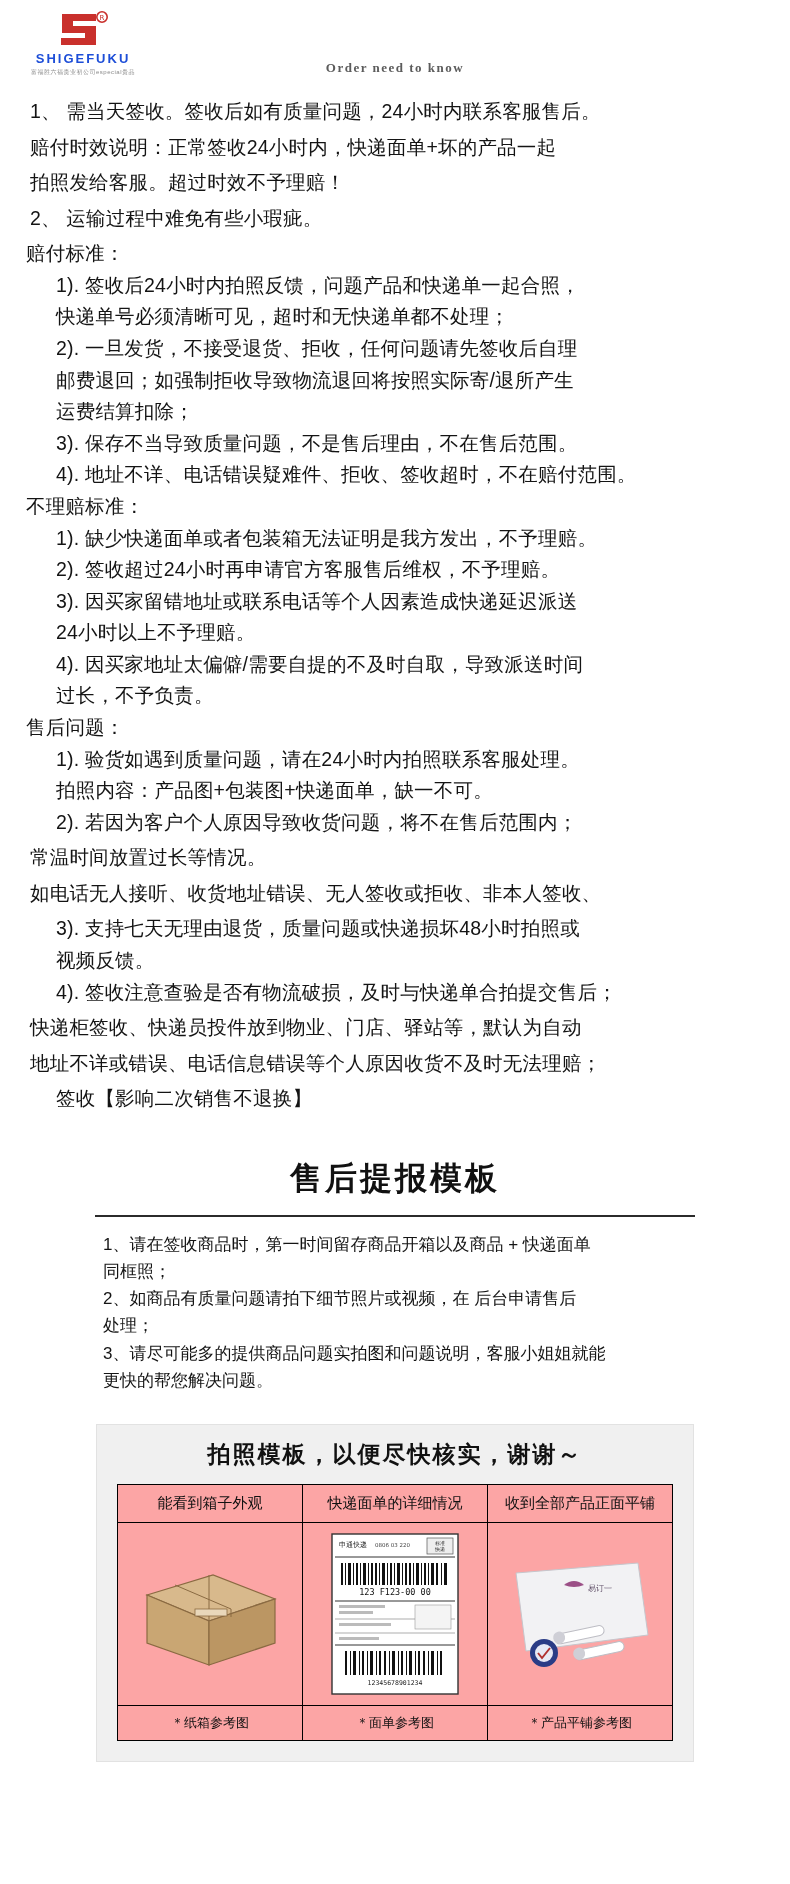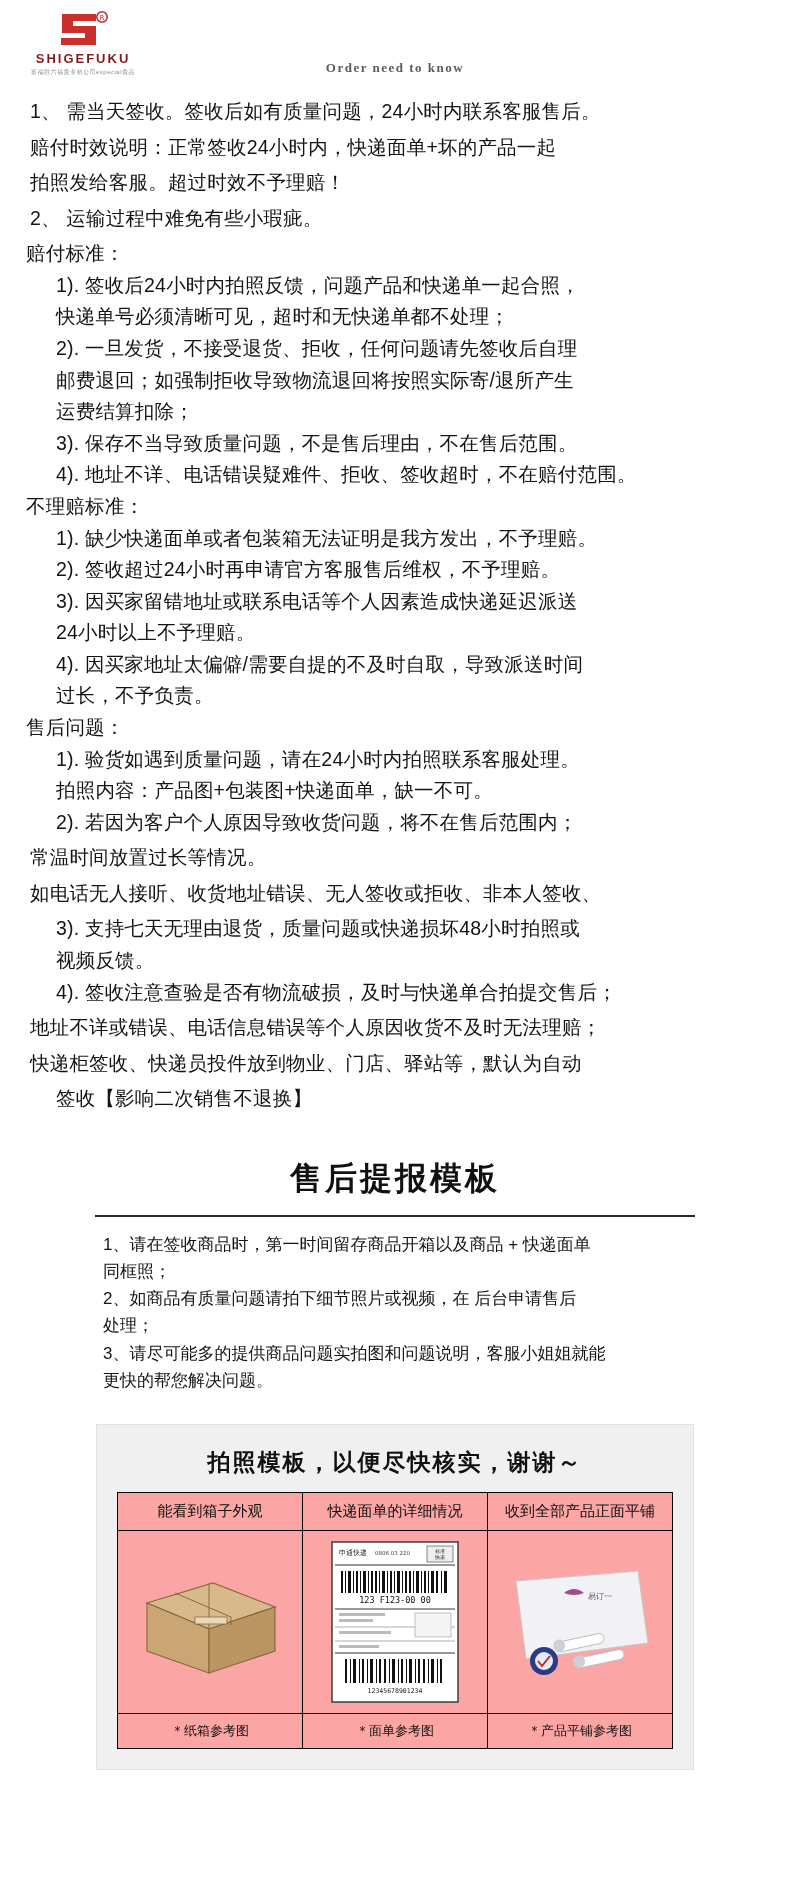--- a/index.html
+++ b/index.html
@@ -29,21 +29,21 @@
     width: 130px;
     text-align: center;
   }
   .logo-mark {
     display: block;
     margin: 0 auto;
   }
   .logo-name {
     font-size: 13px;
     letter-spacing: 2px;
-    color: #7f1d1d;
+    color: #1d4ed8;
     font-weight: bold;
     margin-top: 1px;
   }
   .logo-sub {
     font-size: 6px;
     color: #8a8a8a;
     letter-spacing: .5px;
     margin-top: 2px;
     white-space: nowrap;
   }
@@ -116,21 +116,21 @@
   }
   .tpl-list p { margin: 0; }
 
   
   .photo-box {
     width: 598px;
     margin: 30px auto 0 auto;
     background: #f0f0f0;
     border: 1px solid #e2e2e2;
     box-sizing: border-box;
-    padding: 22px 20px 20px 20px;
+    padding: 14px 20px 20px 20px;
   }
   .photo-head {
     text-align: center;
     font-size: 23px;
     font-weight: bold;
     letter-spacing: 2px;
     color: #111;
     margin-bottom: 14px;
     font-family: "DejaVu Sans", "Liberation Sans", sans-serif;
   }
@@ -206,22 +206,22 @@
 
     <p class="lead">售后问题：</p>
     <p class="p-ind">1). 验货如遇到质量问题，请在24小时内拍照联系客服处理。</p>
     <p class="p-ind">拍照内容：产品图+包装图+快递面单，缺一不可。</p>
     <p class="p-ind">2). 若因为客户个人原因导致收货问题，将不在售后范围内；</p>
     <p class="p0">常温时间放置过长等情况。</p>
     <p class="p0">如电话无人接听、收货地址错误、无人签收或拒收、非本人签收、</p>
     <p class="p-ind">3). 支持七天无理由退货，质量问题或快递损坏48小时拍照或</p>
     <p class="p-ind">视频反馈。</p>
     <p class="p-ind">4). 签收注意查验是否有物流破损，及时与快递单合拍提交售后；</p>
+    <p class="p0">快递柜签收、快递员投件放到物业、门店、驿站等，默认为自动</p>
     <p class="p0">地址不详或错误、电话信息错误等个人原因收货不及时无法理赔；</p>
-    <p class="p0">快递柜签收、快递员投件放到物业、门店、驿站等，默认为自动</p>
     <p class="p-ind">签收【影响二次销售不退换】</p>
   </div>
 
   <div class="tpl-title">售后提报模板</div>
   <div class="tpl-rule"></div>
   <div class="tpl-list">
     <p>1、请在签收商品时，第一时间留存商品开箱以及商品 + 快递面单</p>
     <p>同框照；</p>
     <p>2、如商品有质量问题请拍下细节照片或视频，在 后台申请售后</p>
     <p>处理；</p>

